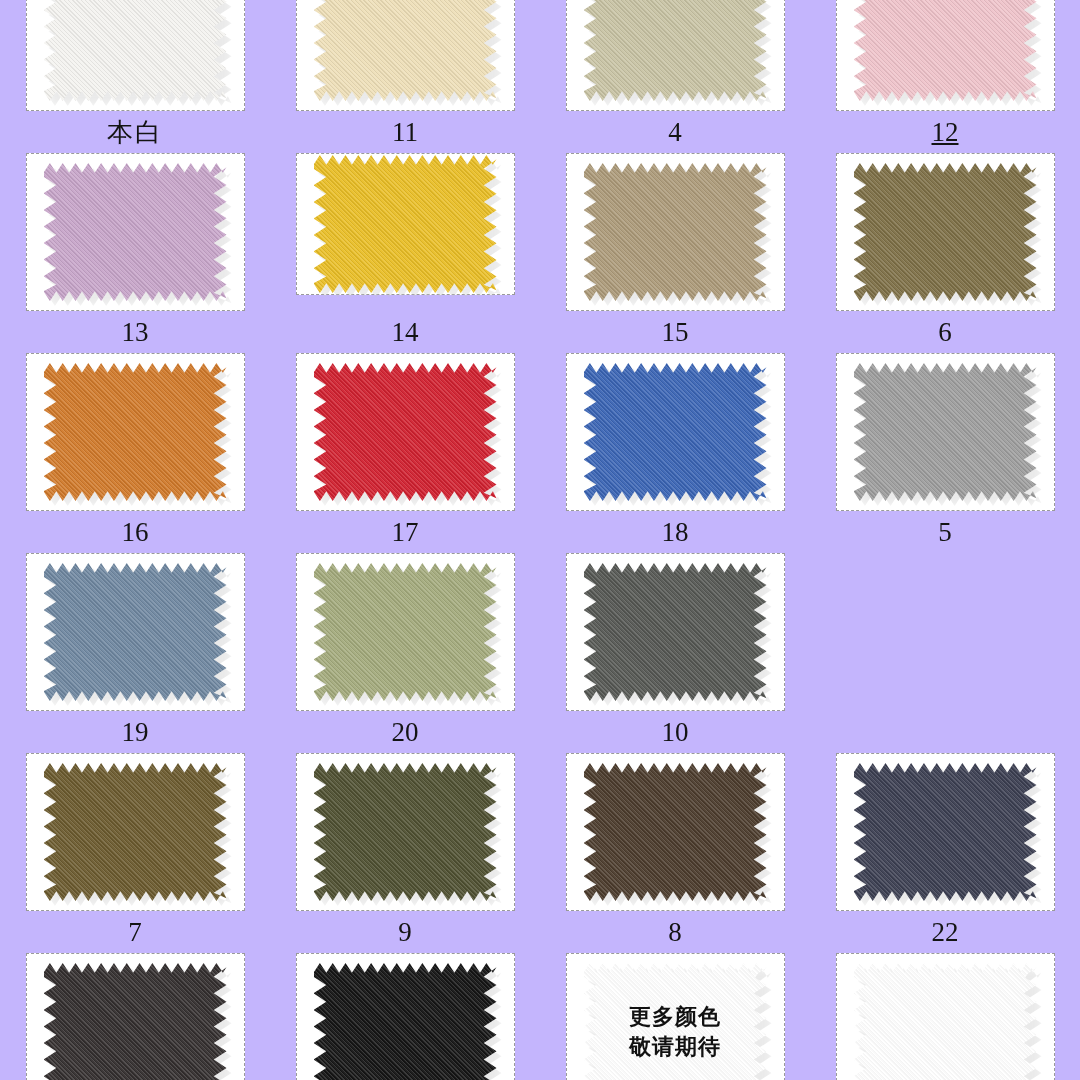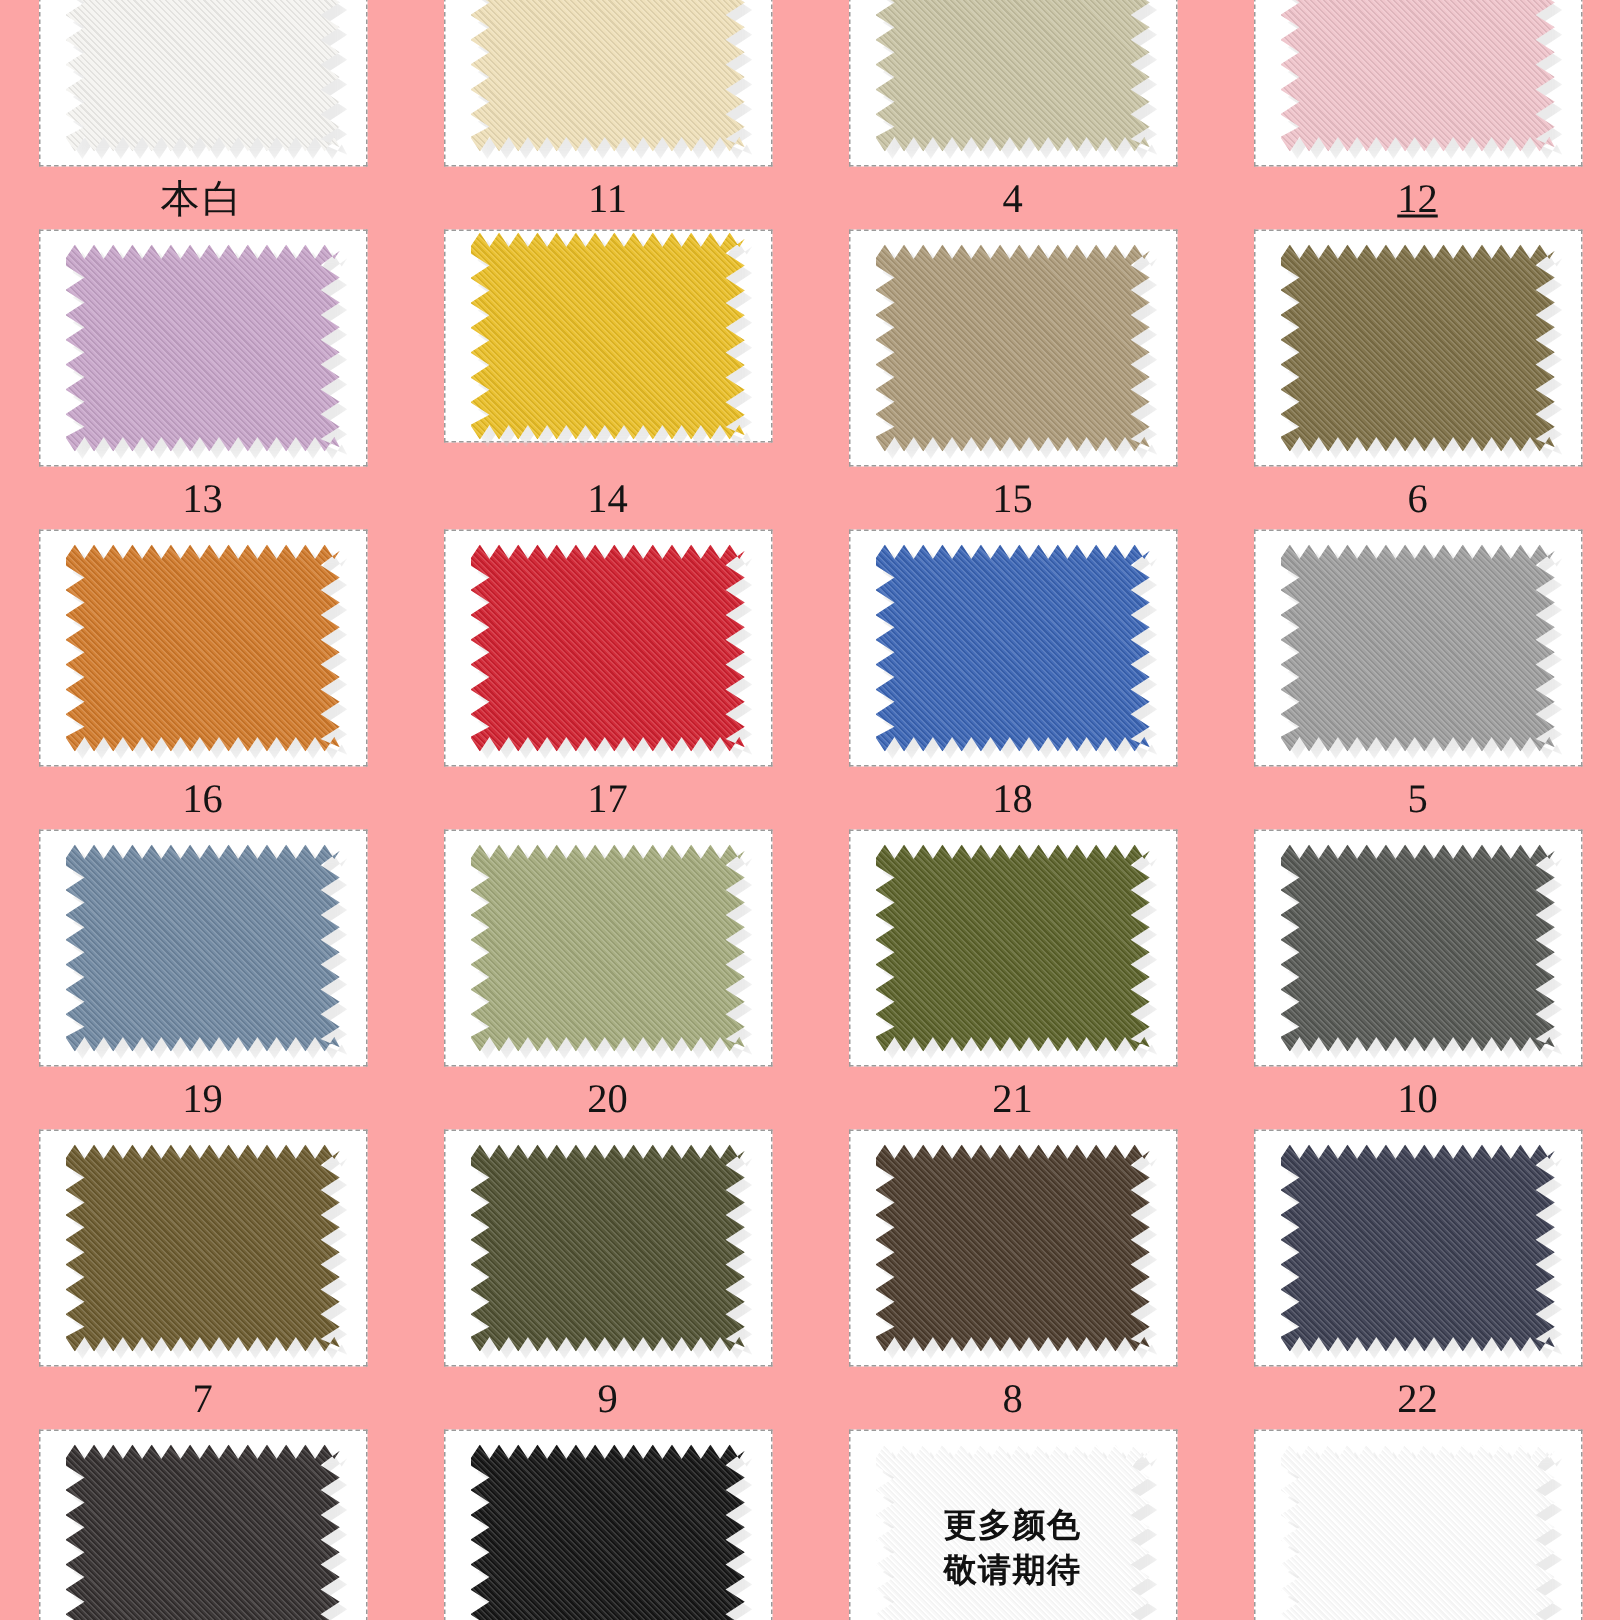--- a/index.html
+++ b/index.html
@@ -11,21 +11,21 @@
     width: 1080px;
     height: 1080px;
     overflow: hidden;
     font-family: "Liberation Serif", "DejaVu Serif", serif;
   }
 
   #sheet {
     position: relative;
     width: 1080px;
     height: 1080px;
-    background: #fca5a5;
+    background: #c4b5fd;
   }
 
   
   .grid {
     position: absolute;
     left: 0;
     top: -47px;           
     width: 1080px;
   }
 
@@ -344,29 +344,20 @@
               <div class="fabric-shadow"></div>
               <div class="fabric" style="background-color: rgb(163, 170, 124);"></div>
             </div>
           </div>
           <div class="label" style="color: rgb(20, 20, 20);">20</div>
         </div>
         <div class="cell">
           <div class="swatch-box" style="border-color: rgb(154, 154, 154);">
             <div class="fabric-wrap">
               <div class="fabric-shadow"></div>
-              <div class="fabric" style="background-color: rgb(90, 97, 41);"></div>
-            </div>
-          </div>
-          <div class="label" style="color: rgb(20, 20, 20);">21</div>
-        </div>
-        <div class="cell">
-          <div class="swatch-box" style="border-color: rgb(154, 154, 154);">
-            <div class="fabric-wrap">
-              <div class="fabric-shadow"></div>
               <div class="fabric" style="background-color: rgb(85, 87, 83);"></div>
             </div>
           </div>
           <div class="label" style="color: rgb(20, 20, 20);">10</div>
         </div>
       </div>
       <div class="row">
         <div class="cell">
           <div class="swatch-box" style="border-color: rgb(154, 154, 154);">
             <div class="fabric-wrap">

